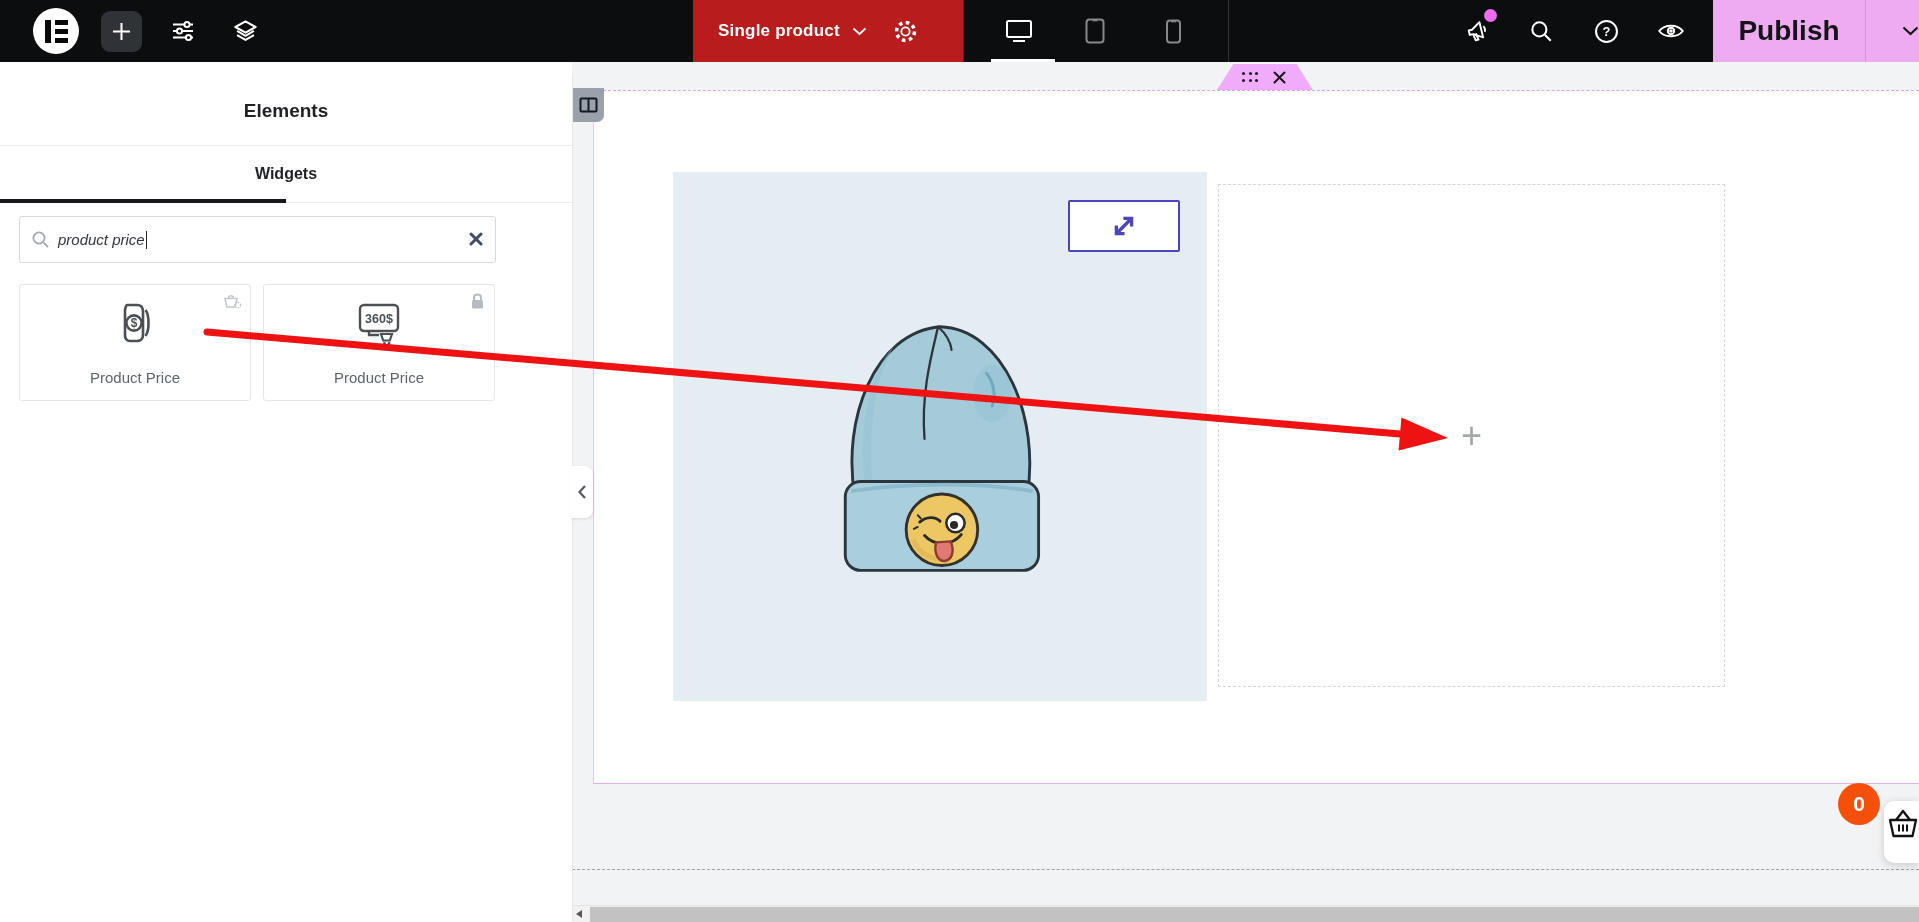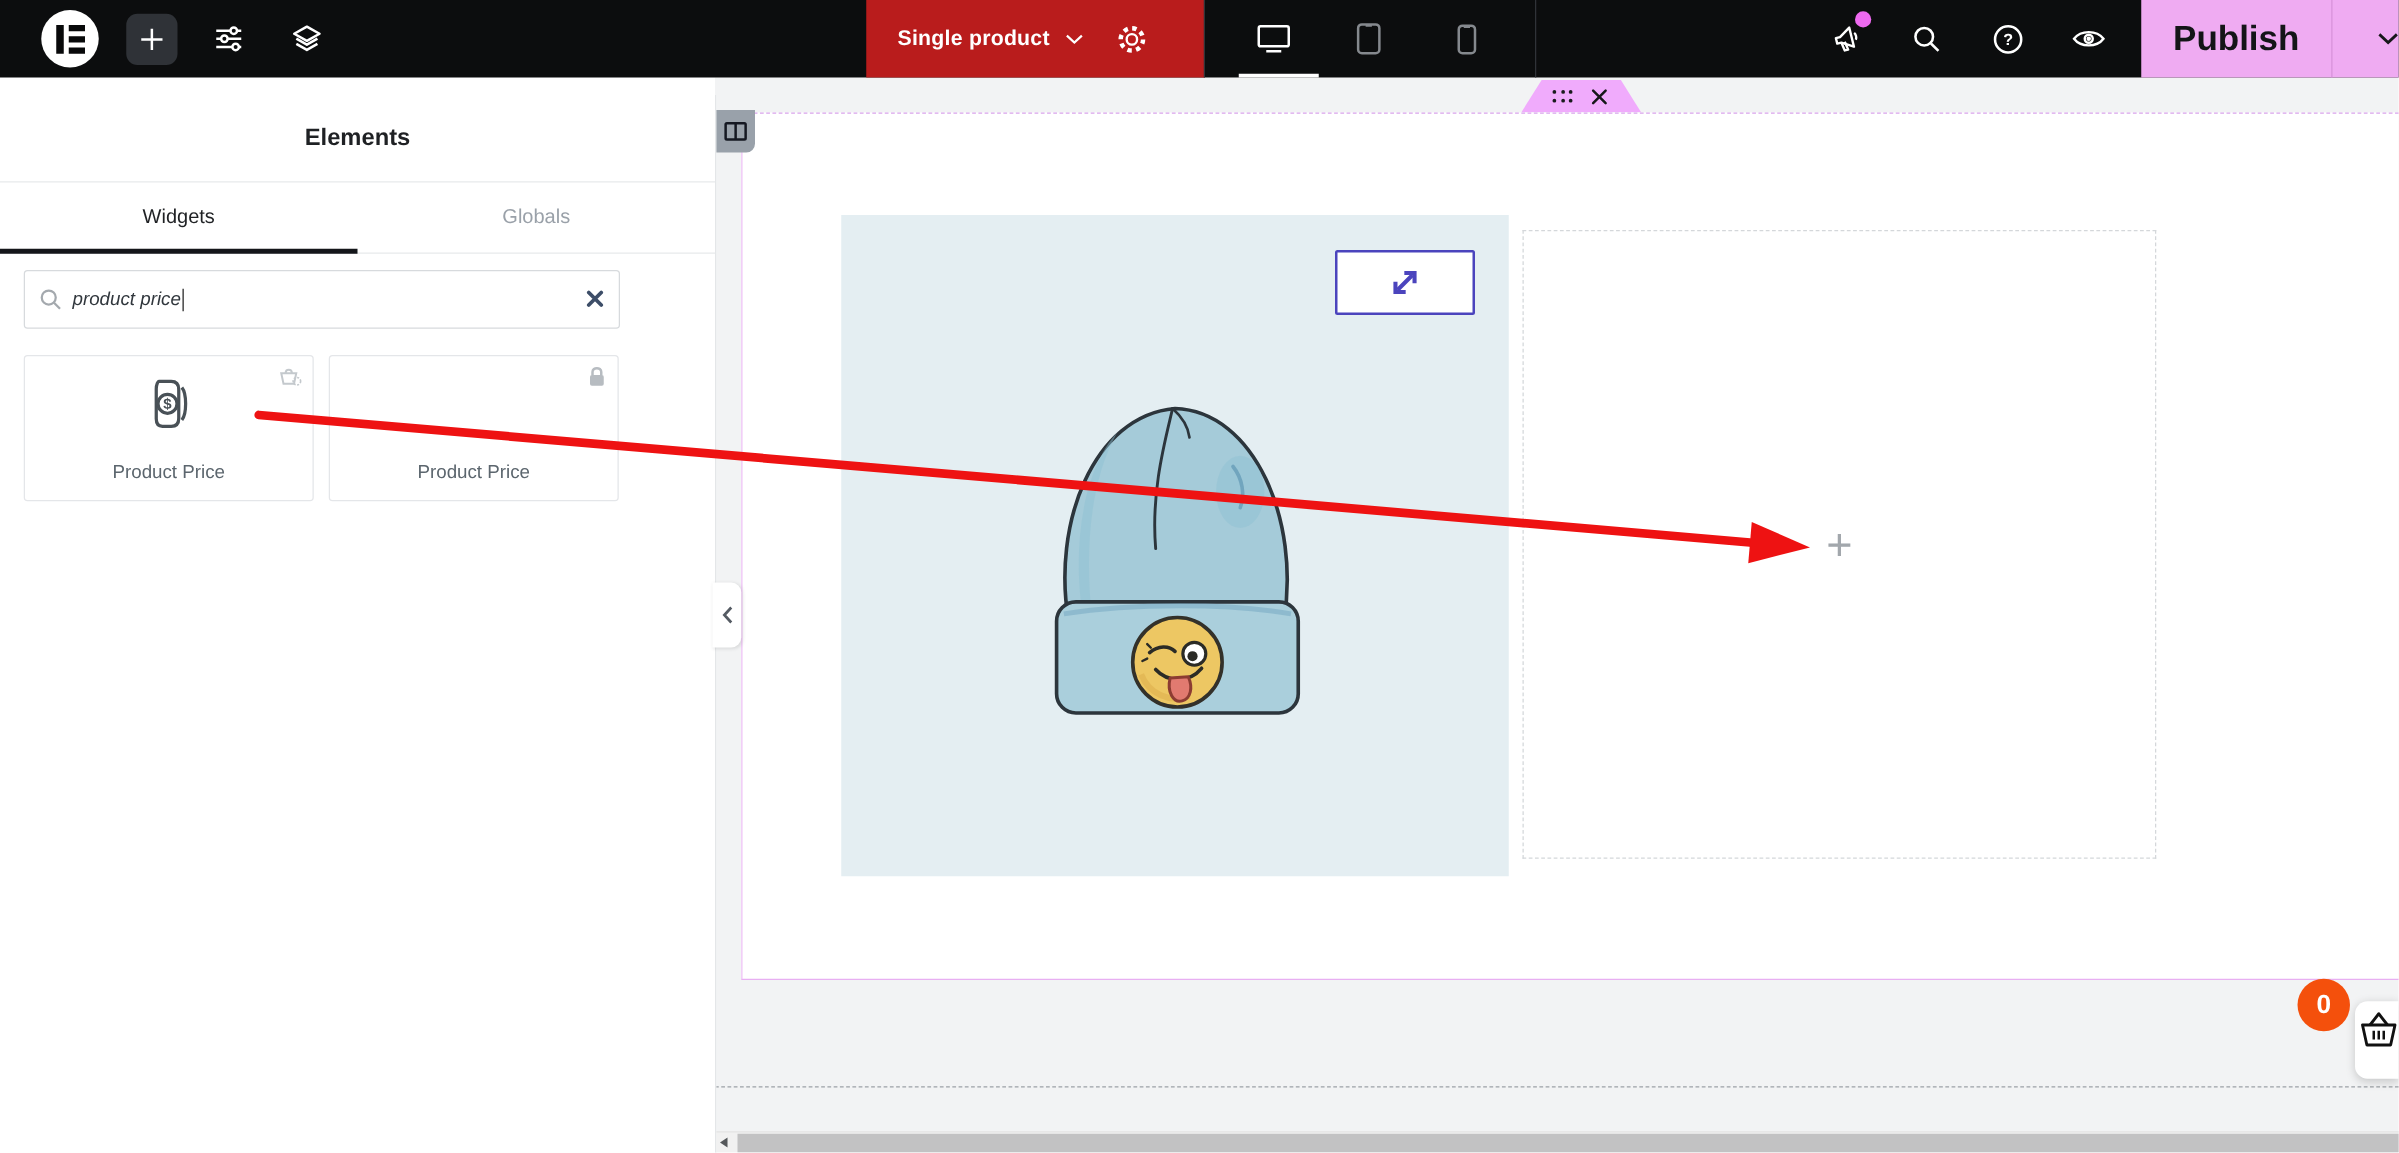--- a/index.html
+++ b/index.html
@@ -24,21 +24,21 @@
   .publish{position:absolute;left:1713px;top:0;width:206px;height:62px;background:#efabf2;display:flex;align-items:center;cursor:pointer;}
   .publish-label{width:152px;text-align:center;color:#141518;font-size:28px;font-weight:700;}
   .publish-div{position:absolute;left:152px;top:0;width:1px;height:62px;background:#d792da;}
   .publish-chevron{position:absolute;left:170px;top:0;width:54px;height:62px;display:flex;align-items:center;justify-content:center;}
   .notif-dot{position:absolute;left:1484px;top:9px;width:13px;height:13px;border-radius:50%;background:#ee6af0;}
 
   
   .panel{position:absolute;left:0;top:62px;width:572px;height:860px;background:#fff;border-right:1px solid #e4e6e8;z-index:5;margin-top:14px;}
   .panel-title{height:69px;display:flex;align-items:center;justify-content:center;font-size:19px;font-weight:700;color:#1f2124;border-bottom:1px solid #e8eaec;}
   .tabs{position:relative;height:56px;display:flex;border-bottom:1px solid #e8eaec;}
-  .tab{flex:1;display:flex;align-items:center;justify-content:center;font-size:16px;cursor:pointer;}
+  .tab{flex:1;display:flex;align-items:center;justify-content:center;font-size:16px;cursor:pointer;font-weight:bold;}
   .tab.active{color:#1f2124;}
   .tab.inactive{color:#9aa1a9;}
   .tab-underline{position:absolute;left:0;bottom:-1px;width:50%;height:4px;background:#14161a;}
   .searchbox{position:absolute;left:19px;top:140px;width:475px;height:45px;border:1px solid #d7dadd;border-radius:3px;background:#fff;display:flex;align-items:center;}
   .search-text{margin-left:38px;font-size:15px;font-style:italic;color:#31373d;}
   .caret{display:inline-block;width:1px;height:18px;background:#222;vertical-align:middle;margin-left:1px;}
   .search-mag{position:absolute;left:11px;top:13px;}
   .search-clear{position:absolute;right:12px;top:15px;cursor:pointer;}
   .cards{position:absolute;left:19px;top:208px;display:grid;grid-template-columns:232px 232px;grid-gap:12px;}
   .card{position:relative;height:115px;background:#fff;border:1px solid #e4e6e9;border-radius:3px;cursor:pointer;}
@@ -182,21 +182,20 @@
             <path d="M1.5 1.5 L8.5 8 L15.5 1.5"></path>
           </svg>
       </span>
     </div>
   </div>
 
   <div class="panel">
     <div class="panel-title">Elements</div>
     <div class="tabs">
       <div class="tab active">Widgets</div>
-      <div class="tab inactive">Globals</div>
       <div class="tab-underline"></div>
     </div>
     <div class="searchbox" role="textbox">
       <span class="search-mag">
         <svg width="19" height="19" viewBox="0 0 19 19" fill="none" stroke="#a4a9ae" stroke-width="1.8">
             <circle cx="8" cy="8" r="5.6"></circle>
             <path d="M12.2 12.2 L17 17"></path>
           </svg>
       </span>
       <span class="search-text">product price</span>
@@ -228,20 +227,30 @@
         <div class="card-label">Product Price</div>
       </div>
 
       <div class="card">
         <span class="card-badge">
           <svg width="17" height="19" viewBox="0 0 17 19" fill="none">
             <path d="M5 8 V5.5 C5 1.5 12 1.5 12 5.5 V8" stroke="#b7bcc1" stroke-width="2"></path>
             <rect x="3" y="8" width="11" height="8.5" rx="1.5" fill="#b7bcc1"></rect>
           </svg>
         </span>
+        <div class="card-icon">
+          <svg width="48" height="46" viewBox="0 0 48 46" fill="none" stroke="#495157" stroke-width="2.4">
+            <rect x="5" y="4" width="38" height="26" rx="4"></rect>
+            <text x="24" y="21.5" text-anchor="middle" font-size="12.5" font-weight="bold" font-family="Liberation Sans, sans-serif" fill="#495157" stroke="none">360$</text>
+            <path d="M14 30 V34 H24"></path>
+            <path d="M26 33 H37 L34.8 39.5 H28.2 Z" stroke-width="2.2"></path>
+            <circle cx="29.5" cy="42.5" r="1.4" fill="#495157" stroke="none"></circle>
+            <circle cx="34" cy="42.5" r="1.4" fill="#495157" stroke="none"></circle>
+          </svg>
+        </div>
         <div class="card-label">Product Price</div>
       </div>
     </div>
   </div>
 
   <div class="collapse-tab">
     <svg width="10" height="16" viewBox="0 0 10 16" fill="none" stroke="#555b63" stroke-width="2.2">
         <path d="M8 2 L2.5 8 L8 14"></path>
       </svg>
   </div>

